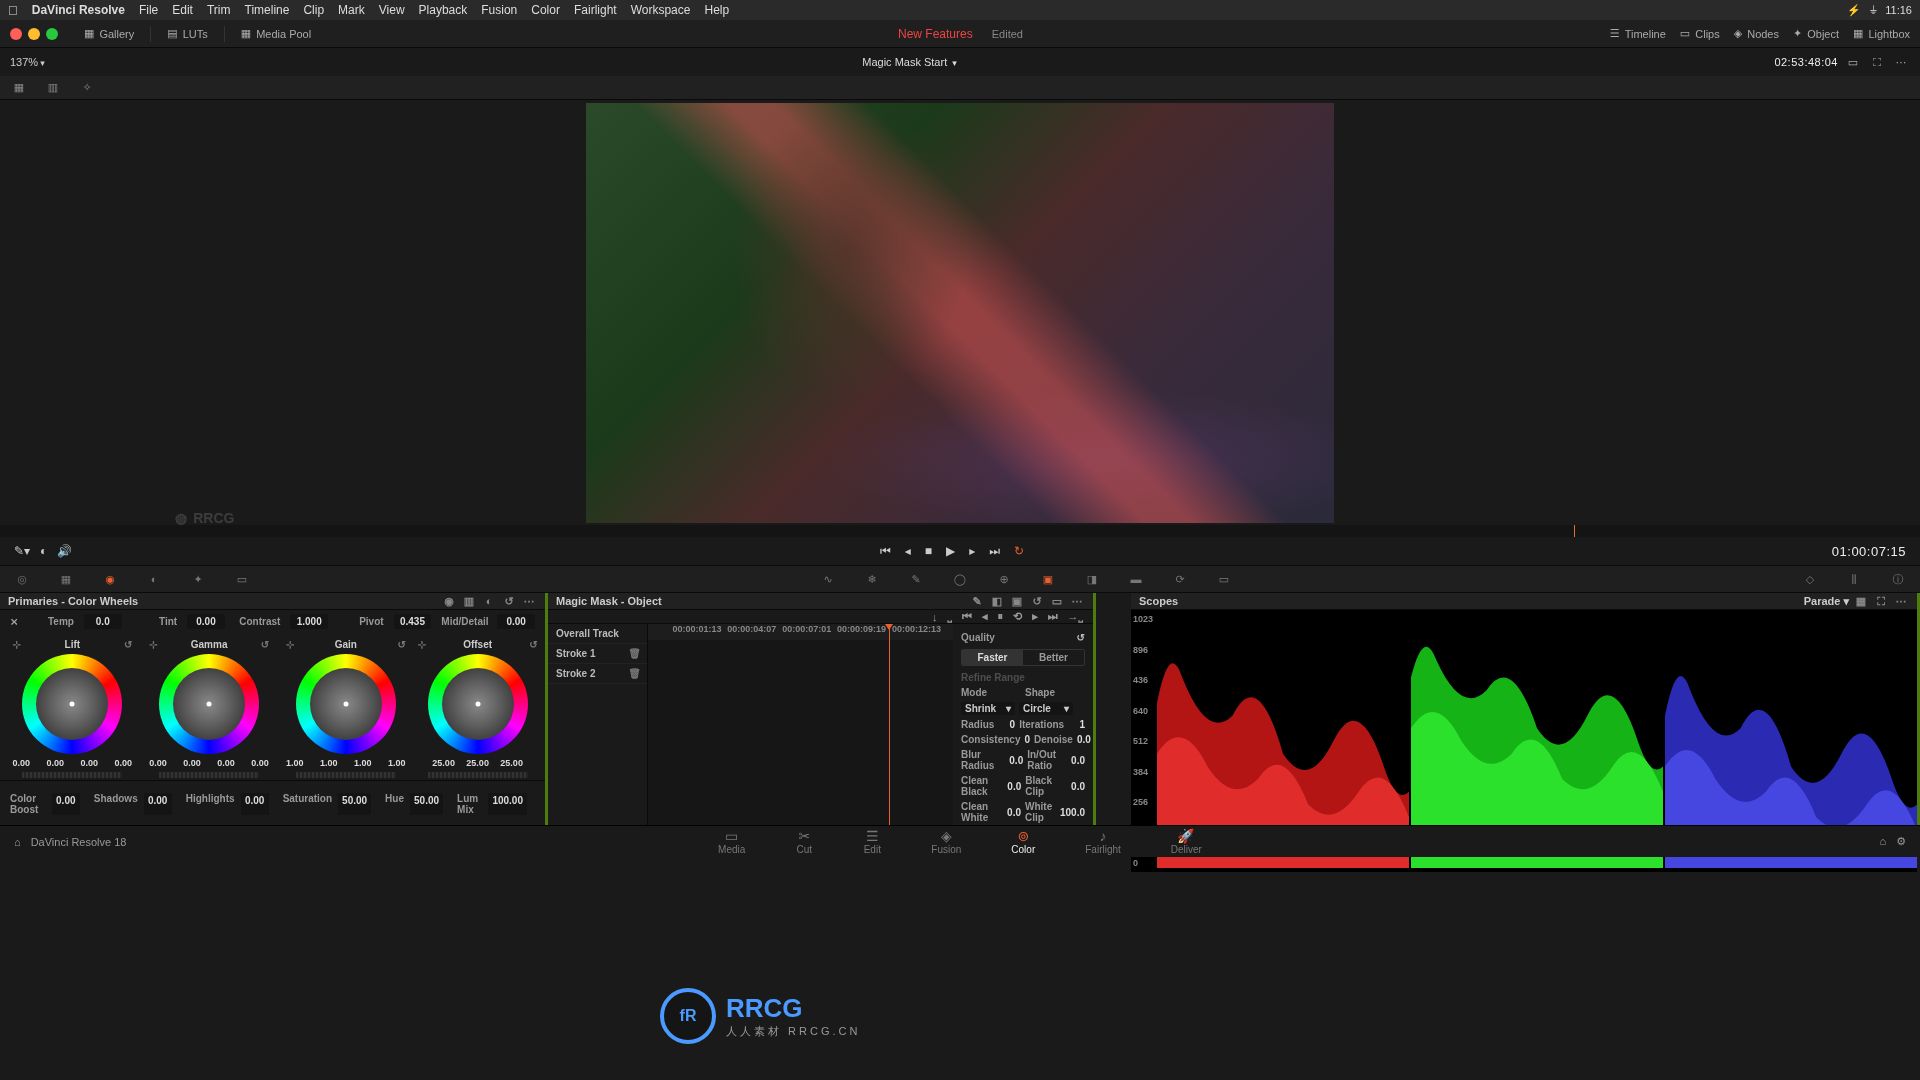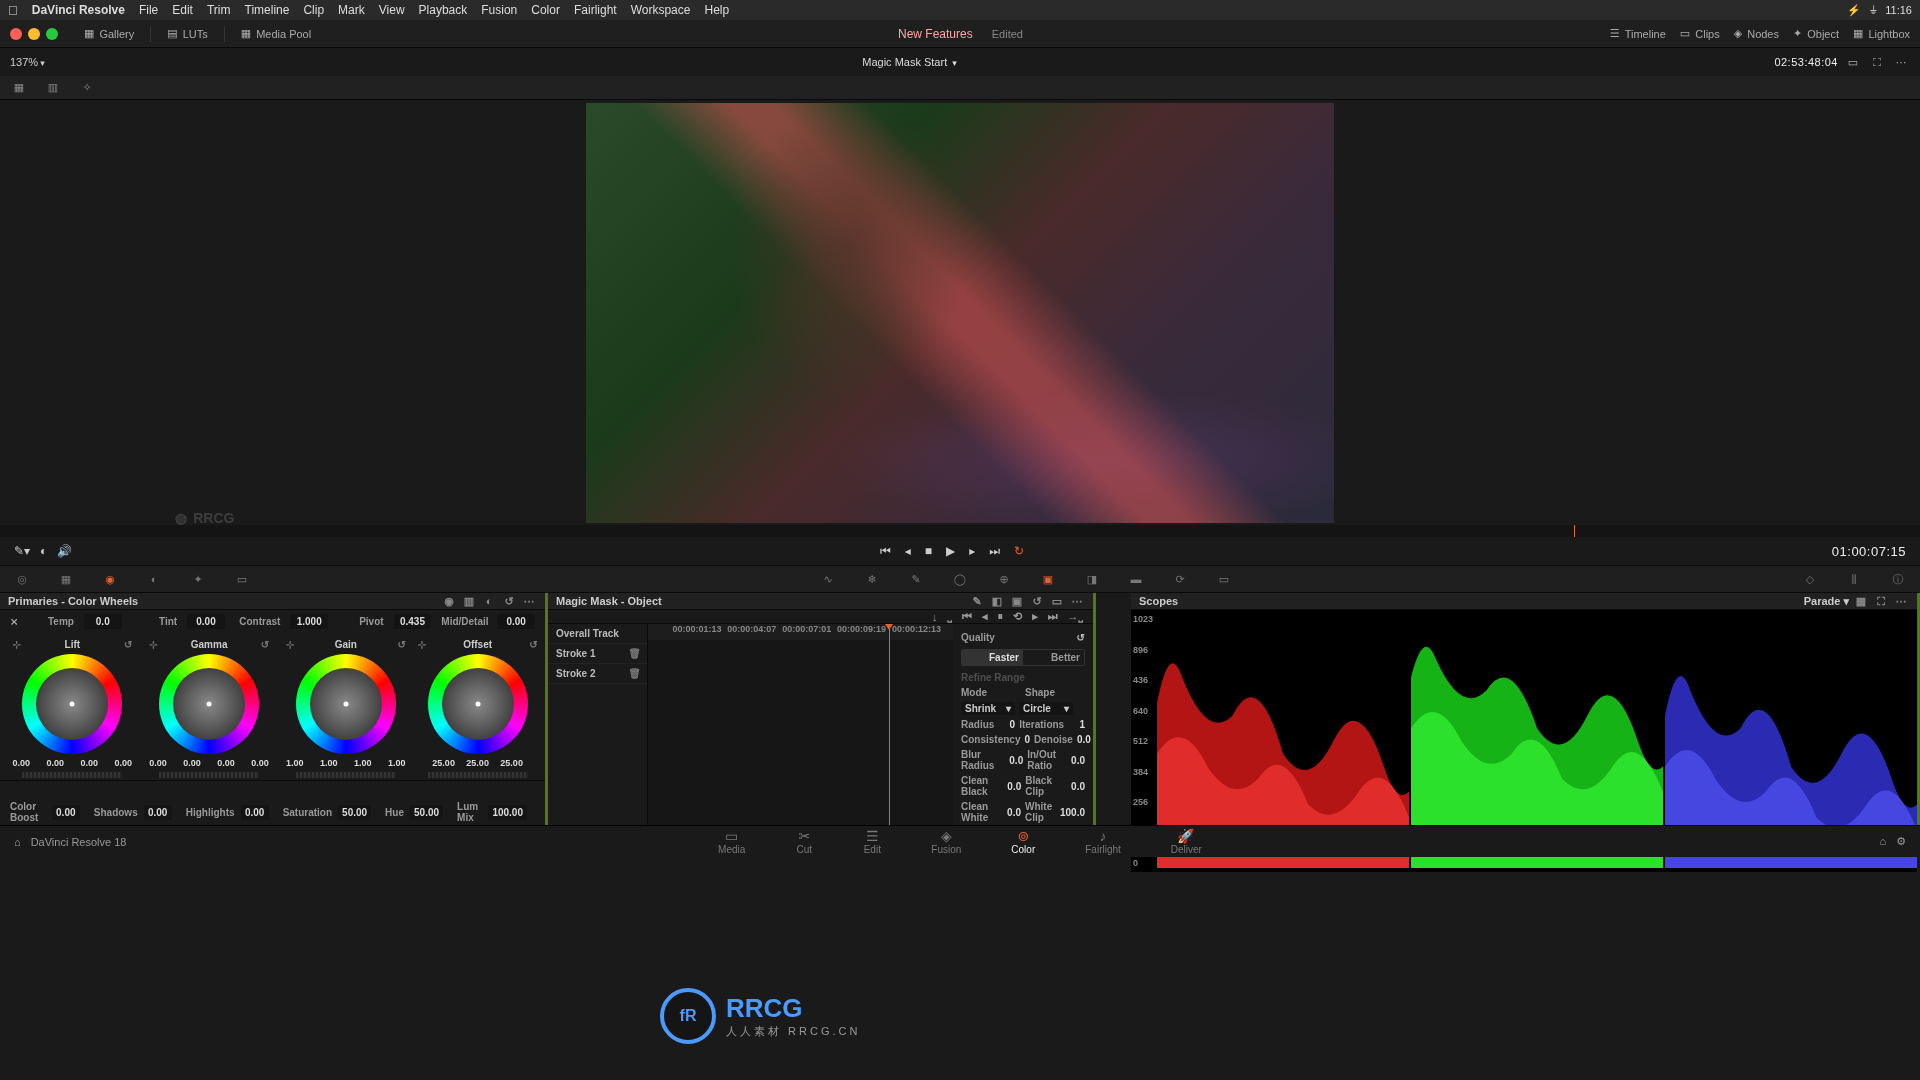--- a/index.html
+++ b/index.html
@@ -9,21 +9,21 @@
 .menubar .app { font-weight:600; }
 .menubar .spacer { flex:1; }
 .menubar .status-right { display:flex; gap:8px; font-size:11px; }
 .traffic { display:flex; gap:6px; margin-right:10px; }
 .traffic span { width:12px; height:12px; border-radius:50%; display:inline-block; }
 .tl-red { background:#ff5f56; } .tl-yel { background:#ffbd2e; } .tl-grn { background:#27c93f; }
 .toolbar1 { height:28px; background:#1f1f1f; border-bottom:1px solid #0a0a0a; display:flex; align-items:center; padding:0 10px; gap:16px; font-size:11px; color:#aaa;}
 .toolbar1 .tbtn { display:flex; align-items:center; gap:5px; cursor:pointer; }
 .toolbar1 .sep { width:1px; height:16px; background:#333; }
 .toolbar1 .center { flex:1; text-align:center; }
-.toolbar1 .proj-title { color:#fca5a5; font-size:12px; }
+.toolbar1 .proj-title { color:#ef4444; font-size:12px; }
 .toolbar1 .proj-status { color:#888; margin-left:16px; }
 .toolbar1 .right { display:flex; gap:14px; font-size:11px; }
 .toolbar2 { height:28px; background:#1a1a1a; display:flex; align-items:center; padding:0 10px; font-size:11px; color:#ccc; }
 .toolbar2 .zoom { } .toolbar2 .chev { font-size:9px; margin-left:2px; }
 .toolbar2 .center { flex:1; text-align:center; }
 .toolbar2 .clipname { color:#ddd; }
 .toolbar2 .tc-right { color:#eee; letter-spacing:.5px; }
 .toolbar2 .iconbtn { width:18px; height:18px; display:inline-flex; align-items:center; justify-content:center; color:#aaa; cursor:pointer; margin-left:6px;}
 .toolbar3 { height:24px; background:#212121; border-bottom:1px solid #0a0a0a; display:flex; align-items:center; padding:0 10px; gap:16px; }
 .toolbar3 .iconbtn,.toolrow .iconbtn { width:18px; height:18px; color:#888; cursor:pointer; display:inline-flex; align-items:center; justify-content:center;}
@@ -62,39 +62,39 @@
 .wheel-lbl .wicon { position:absolute; font-size:10px; color:#777;}
 .wheel-lbl .wicon.l { left:0; } .wheel-lbl .wicon.r { right:0; }
 .colorwheel { width:100px; height:100px; border-radius:50%; position:relative; background:
   conic-gradient(from 90deg, #ff0080,#ff00ff,#8000ff,#0000ff,#0080ff,#00ffff,#00ff80,#00ff00,#80ff00,#ffff00,#ff8000,#ff0000,#ff0080);
 }
 .colorwheel::after { content:""; position:absolute; inset:14px; border-radius:50%; background:radial-gradient(circle,#888 0%,#666 35%,#222 100%);}
 .colorwheel .dot { position:absolute; width:5px; height:5px; background:#fff; border-radius:50%; left:50%; top:50%; transform:translate(-50%,-50%); z-index:2;}
 .wheel-nums { display:flex; gap:6px; font-size:9px; color:#ddd; }
 .wheel-nums span { width:28px; text-align:center; }
 .wheel-bar { width:100px; height:6px; background:repeating-linear-gradient(90deg,#333 0 2px,#222 2px 4px); border-radius:1px;}
-.prim-bot { display:flex; padding:20px 10px; gap:6px; font-size:10px; align-items:center; border-top:1px solid #0a0a0a;}
+.prim-bot { display:flex; padding:12px 10px; gap:6px; font-size:10px; border-top:1px solid #0a0a0a;}
 .prim-bot .bl { color:#999; } .prim-bot .bv { width:40px; background:#141414; padding:2px 4px; text-align:center; color:#ddd; margin-right:8px;}
 .magic { width:548px; }
 .mm-tl-controls { height:26px; display:flex; align-items:center; justify-content:flex-end; gap:10px; padding:0 10px; border-bottom:1px solid #0a0a0a;}
 .mm-tl-controls .c { color:#999; cursor:pointer; font-size:11px;}
 .mm-body { flex:1; display:flex; }
 .mm-tracks { width:100px; border-right:1px solid #0a0a0a; }
 .mm-track { height:20px; display:flex; align-items:center; padding:0 8px; font-size:10px; color:#bbb; border-bottom:1px solid #222; position:relative;}
 .mm-track .del { position:absolute; right:6px; color:#777; font-size:10px;}
 .mm-tlarea { flex:1; position:relative; background:#161616;}
 .mm-ruler { height:16px; background:#1d1d1d; display:flex; font-size:9px; color:#888; position:relative;}
 .mm-ruler span { position:absolute; }
 .mm-playhead { position:absolute; top:0; bottom:0; width:1px; background:#e86030; left:79%;}
 .mm-playhead::before { content:""; position:absolute; top:0; left:-4px; border:4px solid transparent; border-top:6px solid #e86030;}
 .mm-params { width:140px; padding:6px 0; font-size:10px; }
 .mm-prow { display:flex; align-items:center; padding:2px 8px; gap:4px; }
 .mm-prow .pl { flex:1; color:#999; } .mm-prow .pv { width:32px; text-align:right; color:#ddd;}
 .mm-quality { display:flex; margin:4px 8px; border:1px solid #333; border-radius:2px; overflow:hidden;}
-.mm-quality span { flex:1; text-align:right; padding:2px 4px; font-size:10px; color:#999; cursor:pointer;}
+.mm-quality span { flex:1; text-align:center; padding:2px 4px; font-size:10px; color:#999; cursor:pointer;}
 .mm-quality .active { background:#333; color:#ddd;}
 .mm-sel { width:54px; background:#141414; padding:1px 4px; font-size:10px; color:#ccc; display:flex; justify-content:space-between; border-radius:2px;}
 .scopes { flex:1; min-width:0;margin-left:35px; }
 .scope-body { flex:1; background:#000; position:relative; display:flex; padding:4px 0 4px 26px;}
 .scope-yaxis { position:absolute; left:2px; top:0; bottom:0; width:24px; display:flex; flex-direction:column; justify-content:space-between; font-size:9px; color:#888; padding:4px 0;}
 .parade { flex:1; display:flex; gap:2px; }
 .parade-ch { flex:1; position:relative; overflow:hidden; }
 .parade-ch svg { width:100%; height:100%; }
 .pages { height:32px; background:#1a1a1a; border-top:1px solid #000; display:flex; align-items:center; justify-content:center; gap:50px; position:relative;}
 .page { display:flex; flex-direction:column; align-items:center; gap:1px; color:#777; cursor:pointer; font-size:10px;}

